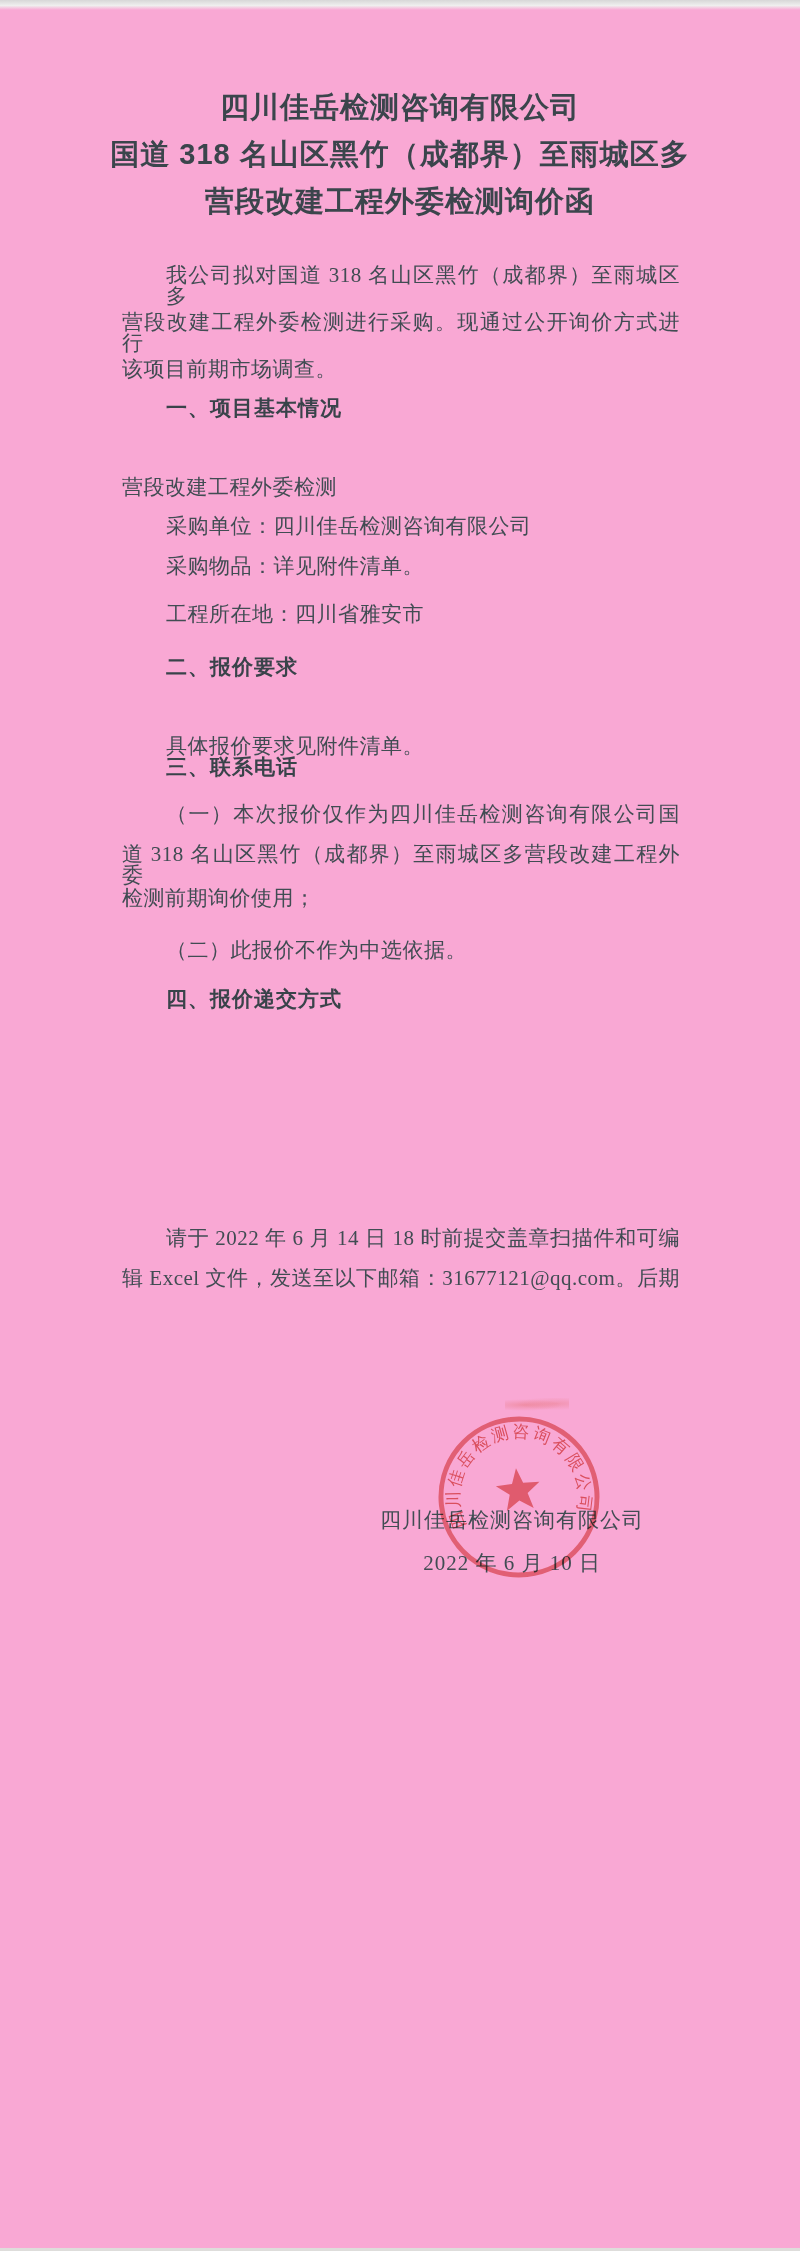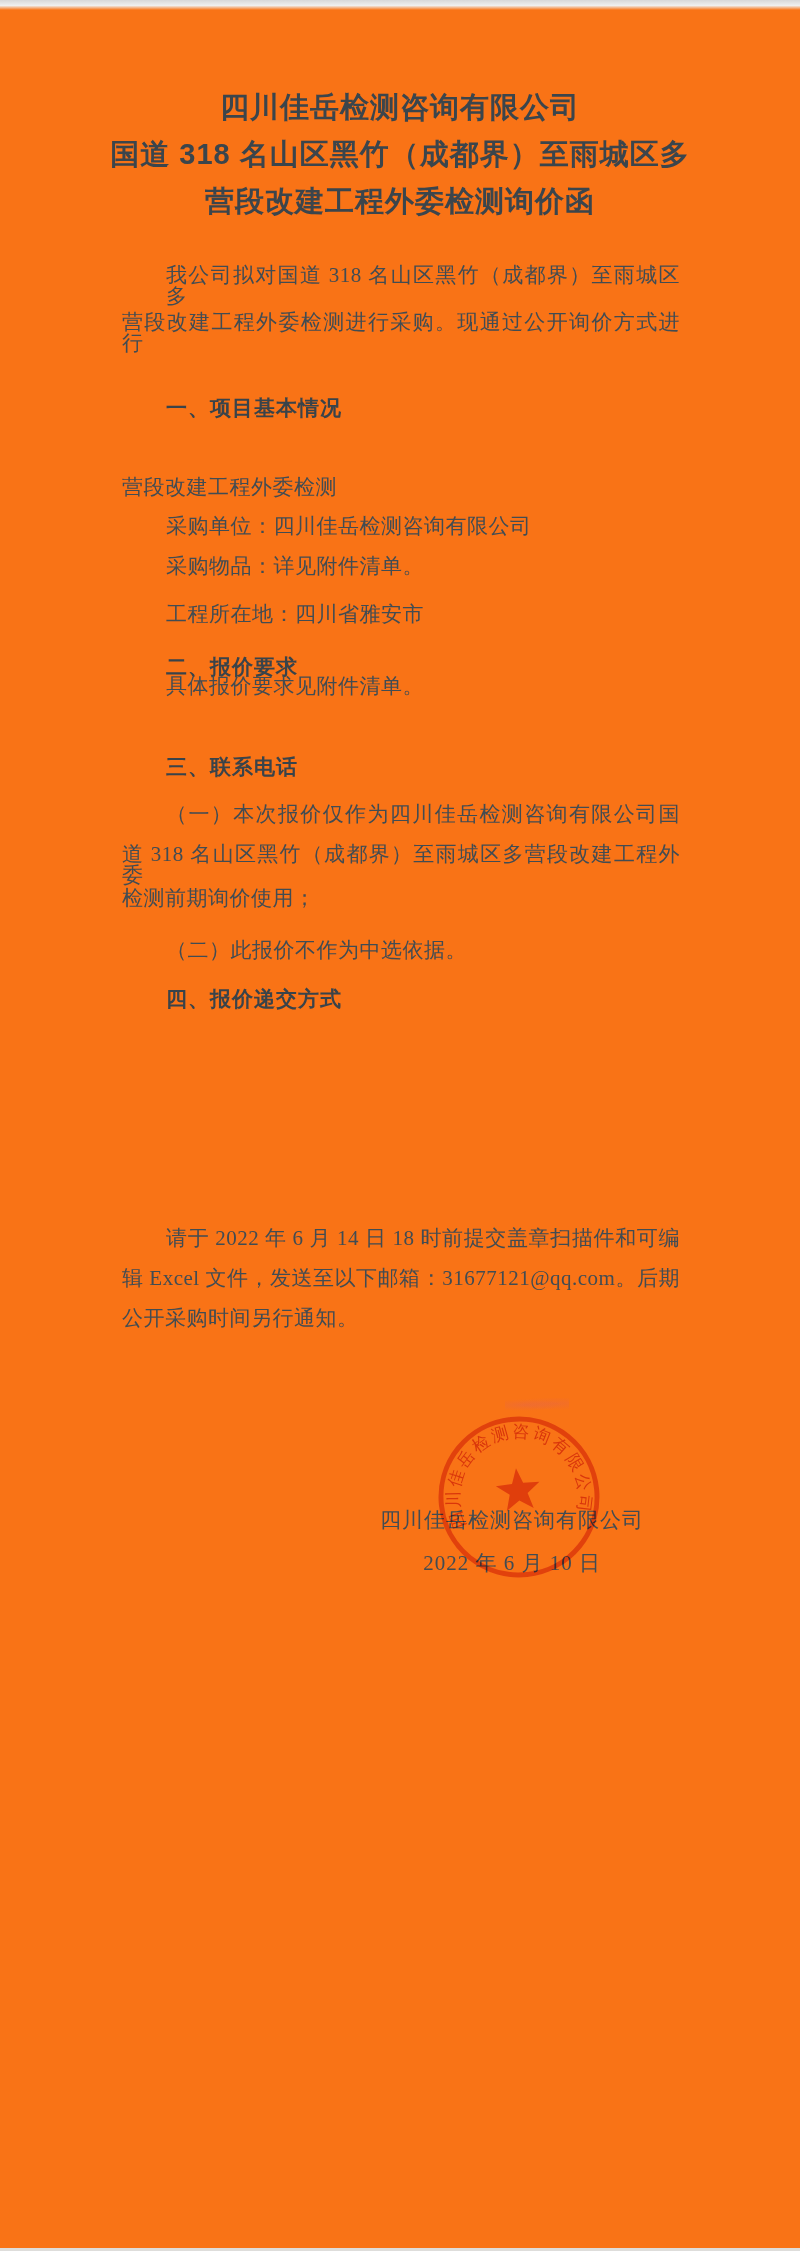--- a/index.html
+++ b/index.html
@@ -10,21 +10,21 @@
   body {
     width: 800px;
     height: 2264px;
     position: relative;
     overflow: hidden;
     font-family: "Liberation Serif", serif;
   }
   .page {
     position: absolute;
     inset: 0;
-    background: #f97316;
+    background: #f9a8d4;
   }
   
   .scan-top-edge {
     position: absolute;
     left: 0; top: 0;
     width: 800px; height: 10px;
     background: linear-gradient(180deg, #d7d7d7 0%, #efefee 55%, rgba(251,251,250,0) 100%);
   }
   .scan-bottom-line {
     position: absolute;
@@ -112,41 +112,41 @@
 <div class="page">
 
   <div class="scan-top-edge"></div>
 
   <div class="tline" style="top:93px">四川佳岳检测咨询有限公司</div>
   <div class="tline" style="top:140px">国道 318 名山区黑竹（成都界）至雨城区多</div>
   <div class="tline" style="top:187px">营段改建工程外委检测询价函</div>
 
   <div class="ln just ind" style="top:265px">我公司拟对国道 318 名山区黑竹（成都界）至雨城区多</div>
   <div class="ln just" style="top:312px">营段改建工程外委检测进行采购。现通过公开询价方式进行</div>
+  <div class="ln" style="top:359px">该项目前期市场调查。</div>
 
   <div class="ln hd ind" style="top:397px">一、项目基本情况</div>
   <div class="ln" style="top:477px">营段改建工程外委检测</div>
   <div class="ln ind" style="top:516px">采购单位：四川佳岳检测咨询有限公司</div>
   <div class="ln ind" style="top:556px">采购物品：详见附件清单。</div>
   <div class="ln ind" style="top:604px">工程所在地：四川省雅安市</div>
 
   <div class="ln hd ind" style="top:656px">二、报价要求</div>
-  <div class="ln ind" style="top:676px">具体报价要求见附件清单。</div>
+  <div class="ln ind" style="top:736px">具体报价要求见附件清单。</div>
 
   <div class="ln hd ind" style="top:756px">三、联系电话</div>
   <div class="ln just ind" style="top:804px">（一）本次报价仅作为四川佳岳检测咨询有限公司国</div>
   <div class="ln just" style="top:844px">道 318 名山区黑竹（成都界）至雨城区多营段改建工程外委</div>
   <div class="ln ind" style="top:940px">（二）此报价不作为中选依据。</div>
   <div class="ln" style="top:888px">检测前期询价使用；</div>
 
   <div class="ln hd ind" style="top:988px">四、报价递交方式</div>
 
   <div class="ln just ind" style="top:1228px">请于 2022 年 6 月 14 日 18 时前提交盖章扫描件和可编</div>
   <div class="ln just" style="top:1268px">辑 Excel 文件，发送至以下邮箱：31677121@qq.com。后期</div>
-  <div class="ln" style="top:1308px">公开采购时间另行通知。</div>
 
 
   <div class="sig" style="top:1510px">四川佳岳检测咨询有限公司</div>
   <div class="sig" style="top:1553px">2022 年 6 月 10 日</div>
 
   <div class="stamp-smudge"></div>
   <svg class="stamp" viewBox="0 0 200 200">
     <circle cx="100" cy="100" r="78" fill="none" stroke="#dd5f58" stroke-width="5" opacity="0.85"></circle>
     <path id="sealArc" d="M 45.6 125.4 A 60 60 0 1 1 154.4 125.4" fill="none"></path>
     <text font-size="17" fill="#d95a52" letter-spacing="2.6" font-family="Liberation Sans, sans-serif">

